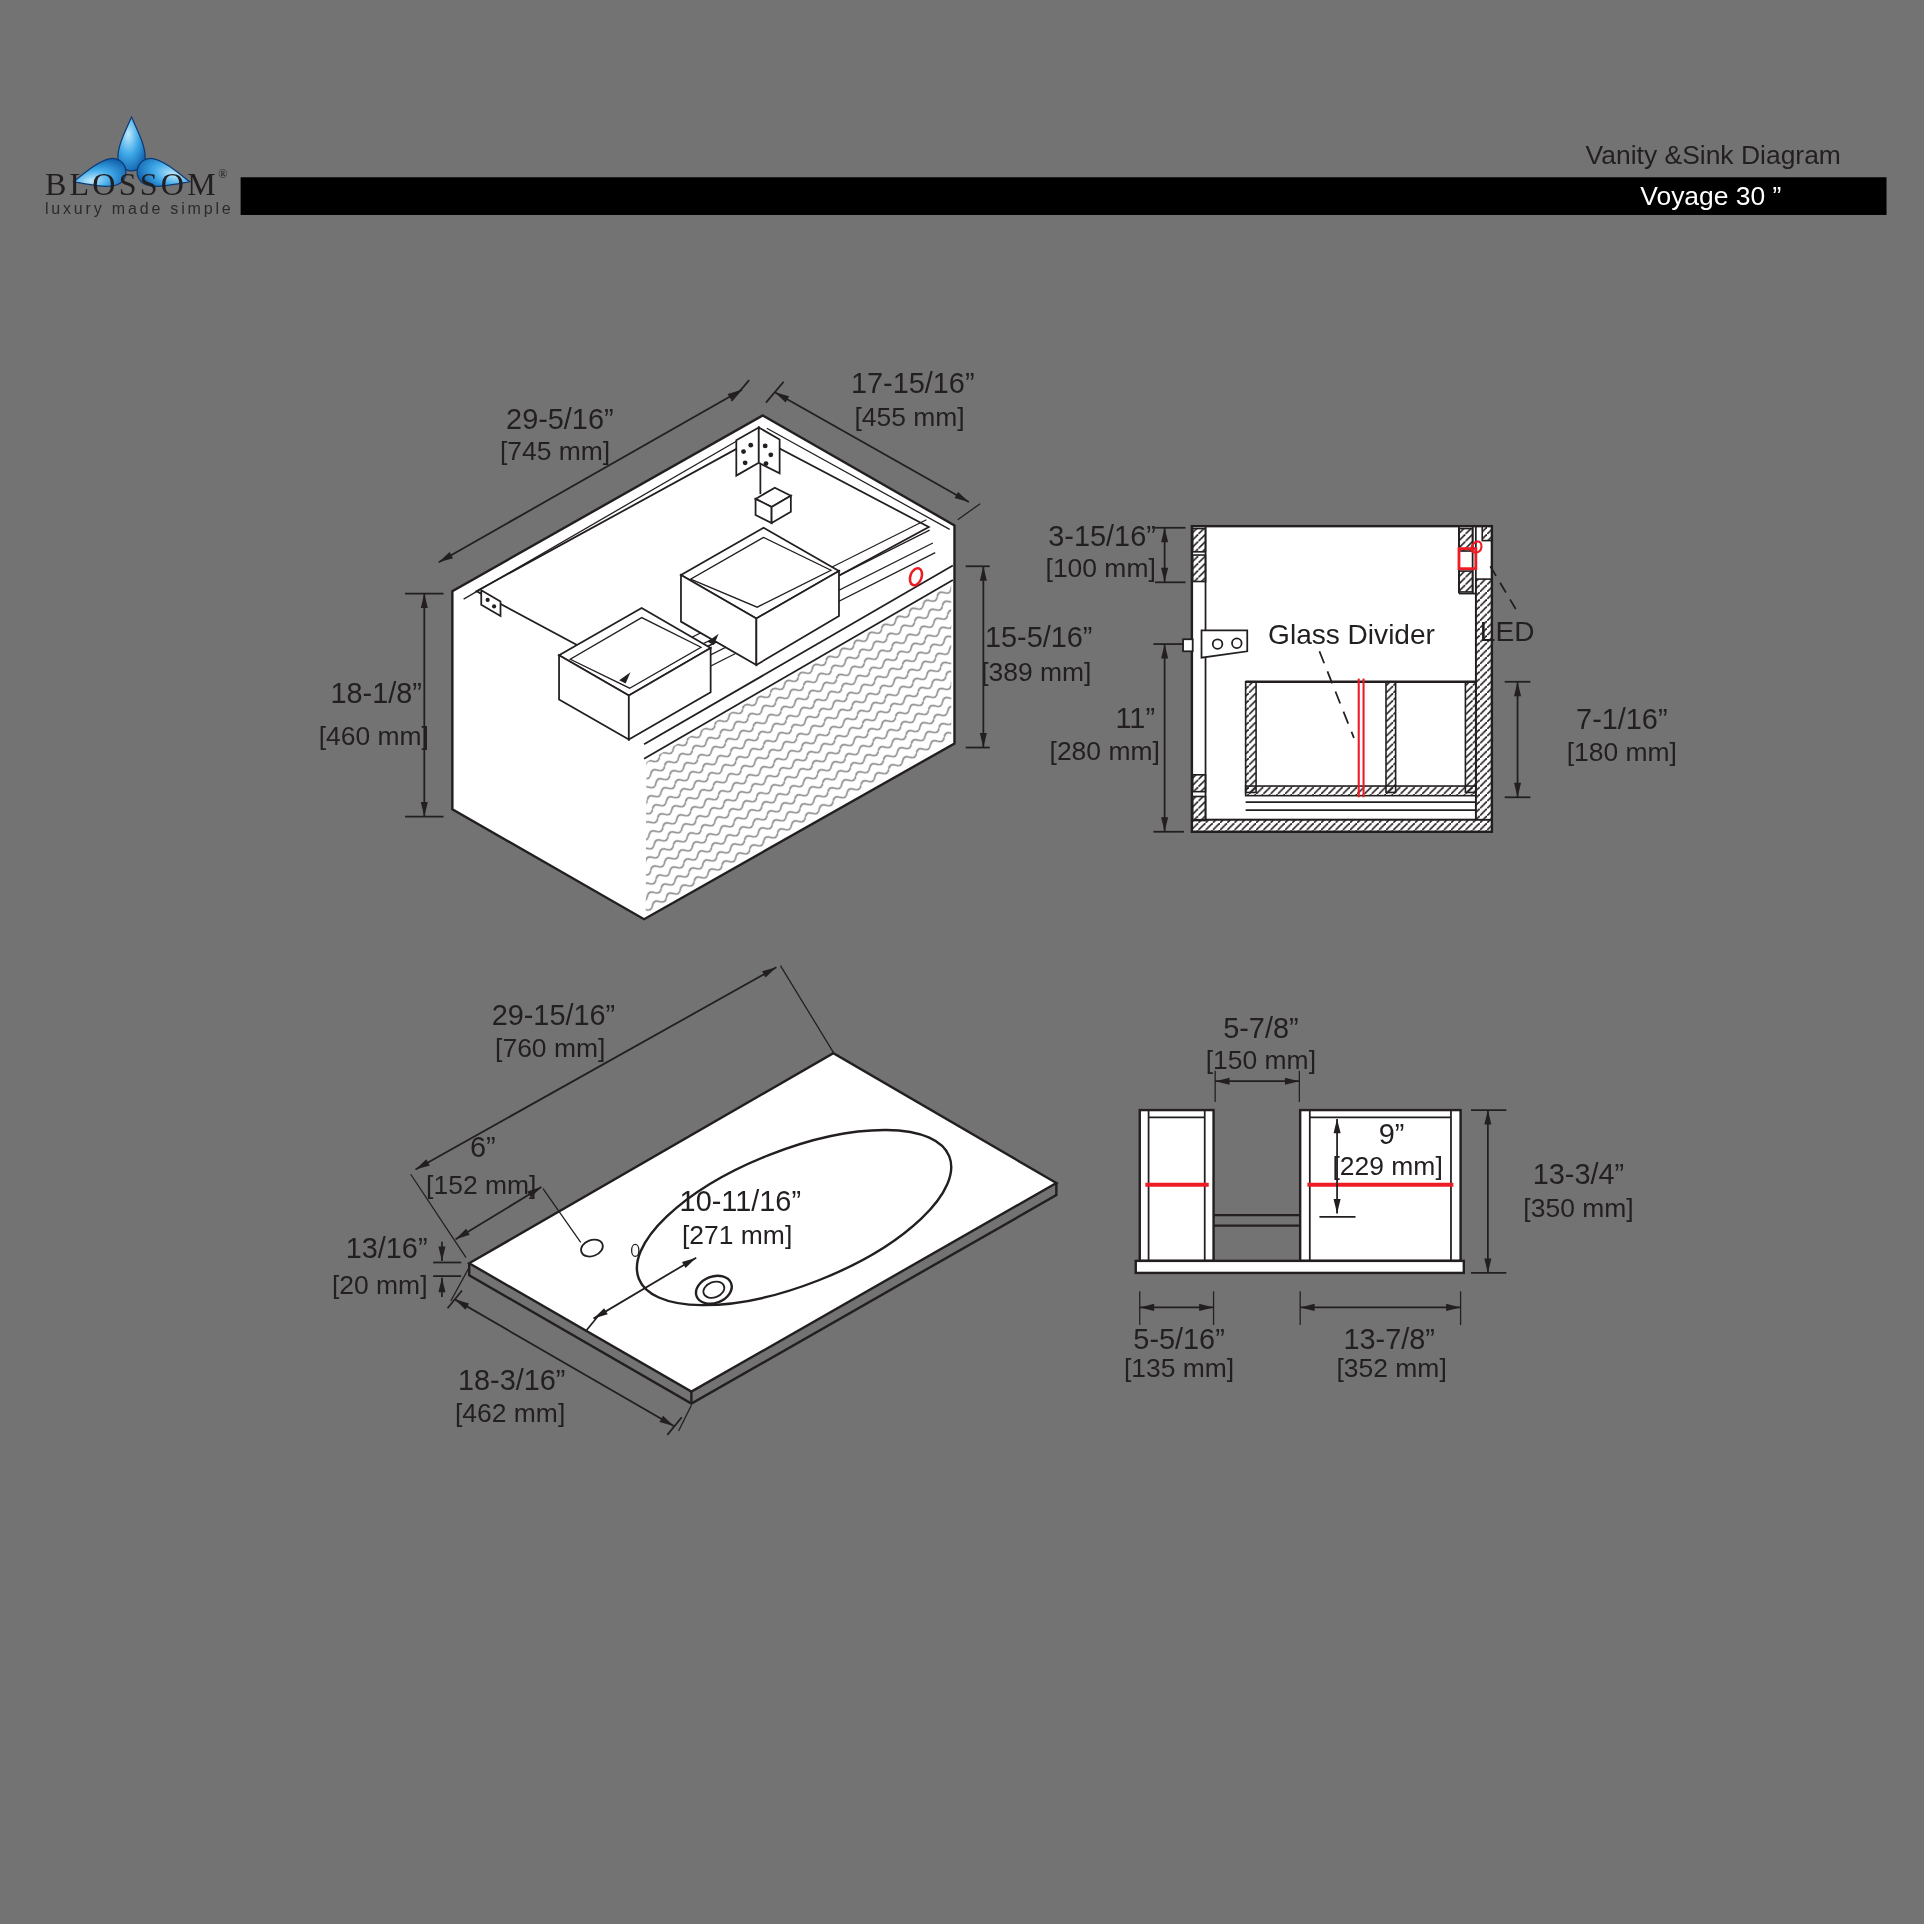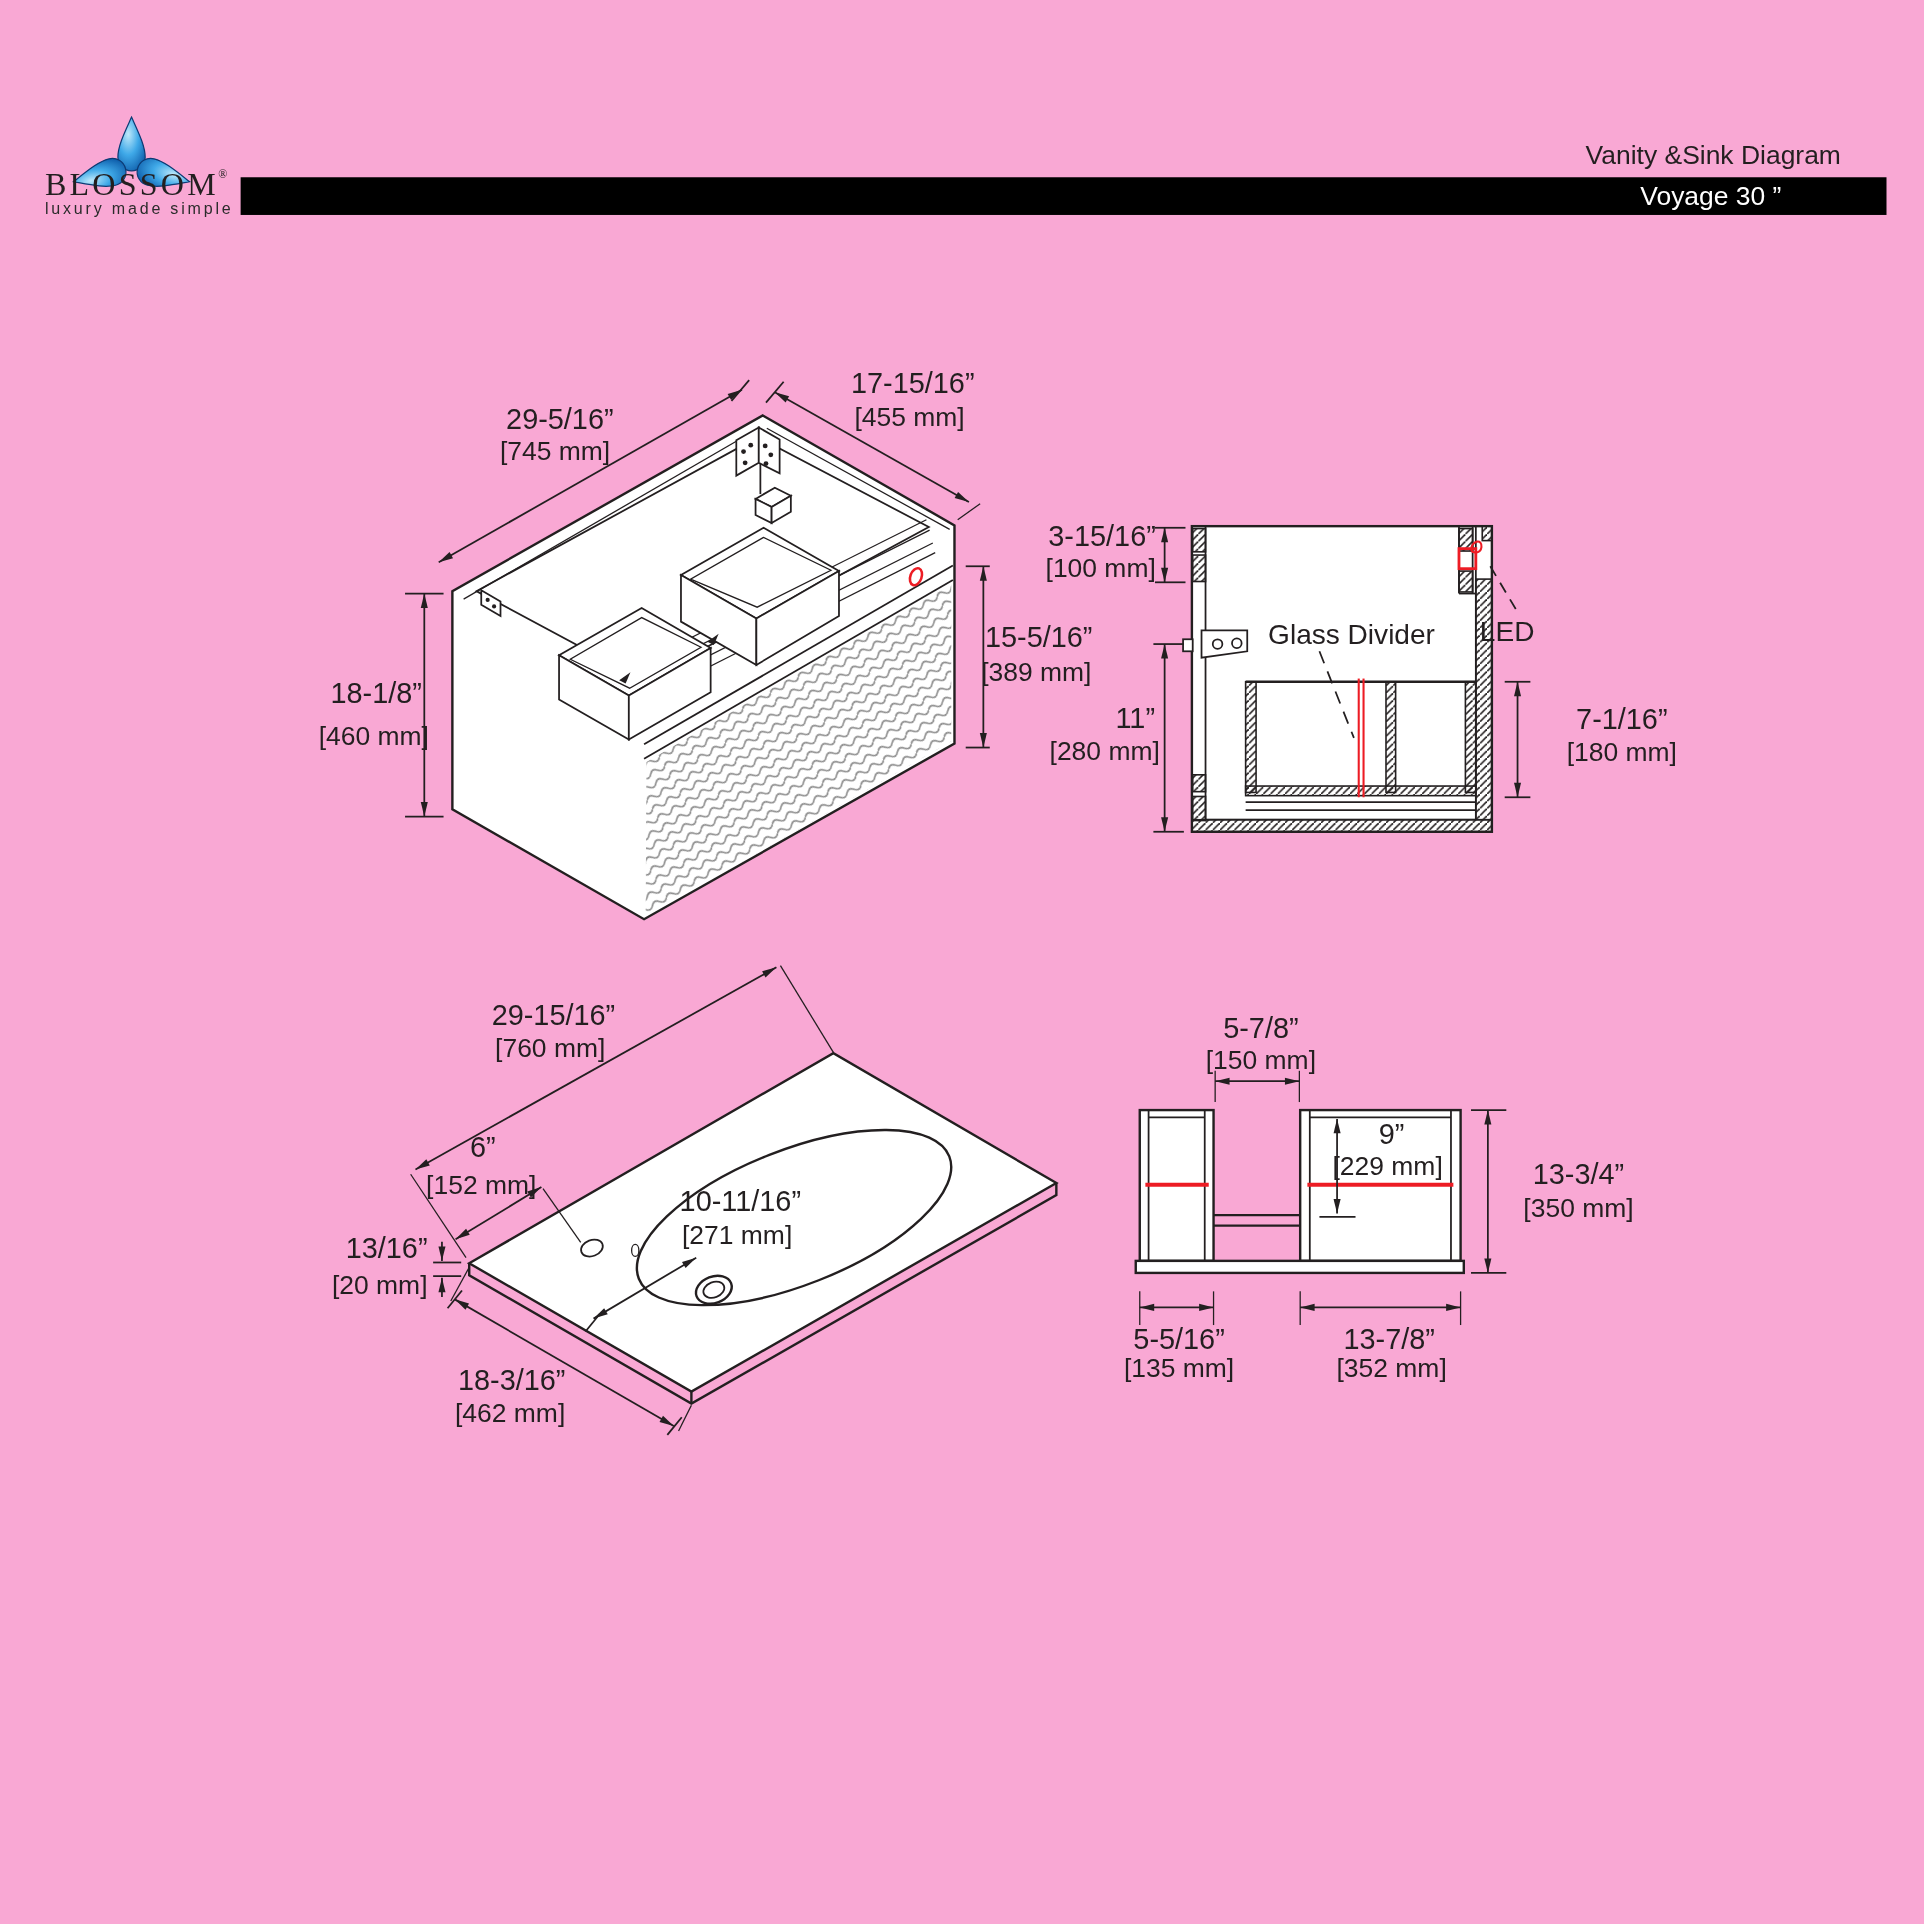--- a/index.html
+++ b/index.html
@@ -1,16 +1,16 @@
 <!DOCTYPE html>
 <html style="font-size:13px"><head>
 <meta charset="utf-8">
 <style>
   html,body{margin:0;padding:0;background:#fff;}
-  .page{width:1925px;height:1925px;background:#f9a8d4;position:relative;font-family:"Liberation Sans",sans-serif;}
+  .page{width:1925px;height:1925px;background:#737373;position:relative;font-family:"Liberation Sans",sans-serif;}
   svg{display:block;}
   
   .s3{stroke:#231f20;stroke-width:3;fill:none;}
   .s2{stroke:#231f20;stroke-width:2.2;fill:none;}
   .s15{stroke:#231f20;stroke-width:1.6;fill:none;}
   .fw{fill:#ffffff;stroke:#231f20;stroke-width:3;}
   .fw2{fill:#ffffff;stroke:#231f20;stroke-width:2.2;}
   .dim{stroke:#231f20;stroke-width:2.2;fill:none;}
   .hat{fill:url(#hatch);stroke:#231f20;stroke-width:2;}
   .redln{stroke:#ed1c24;fill:none;}

